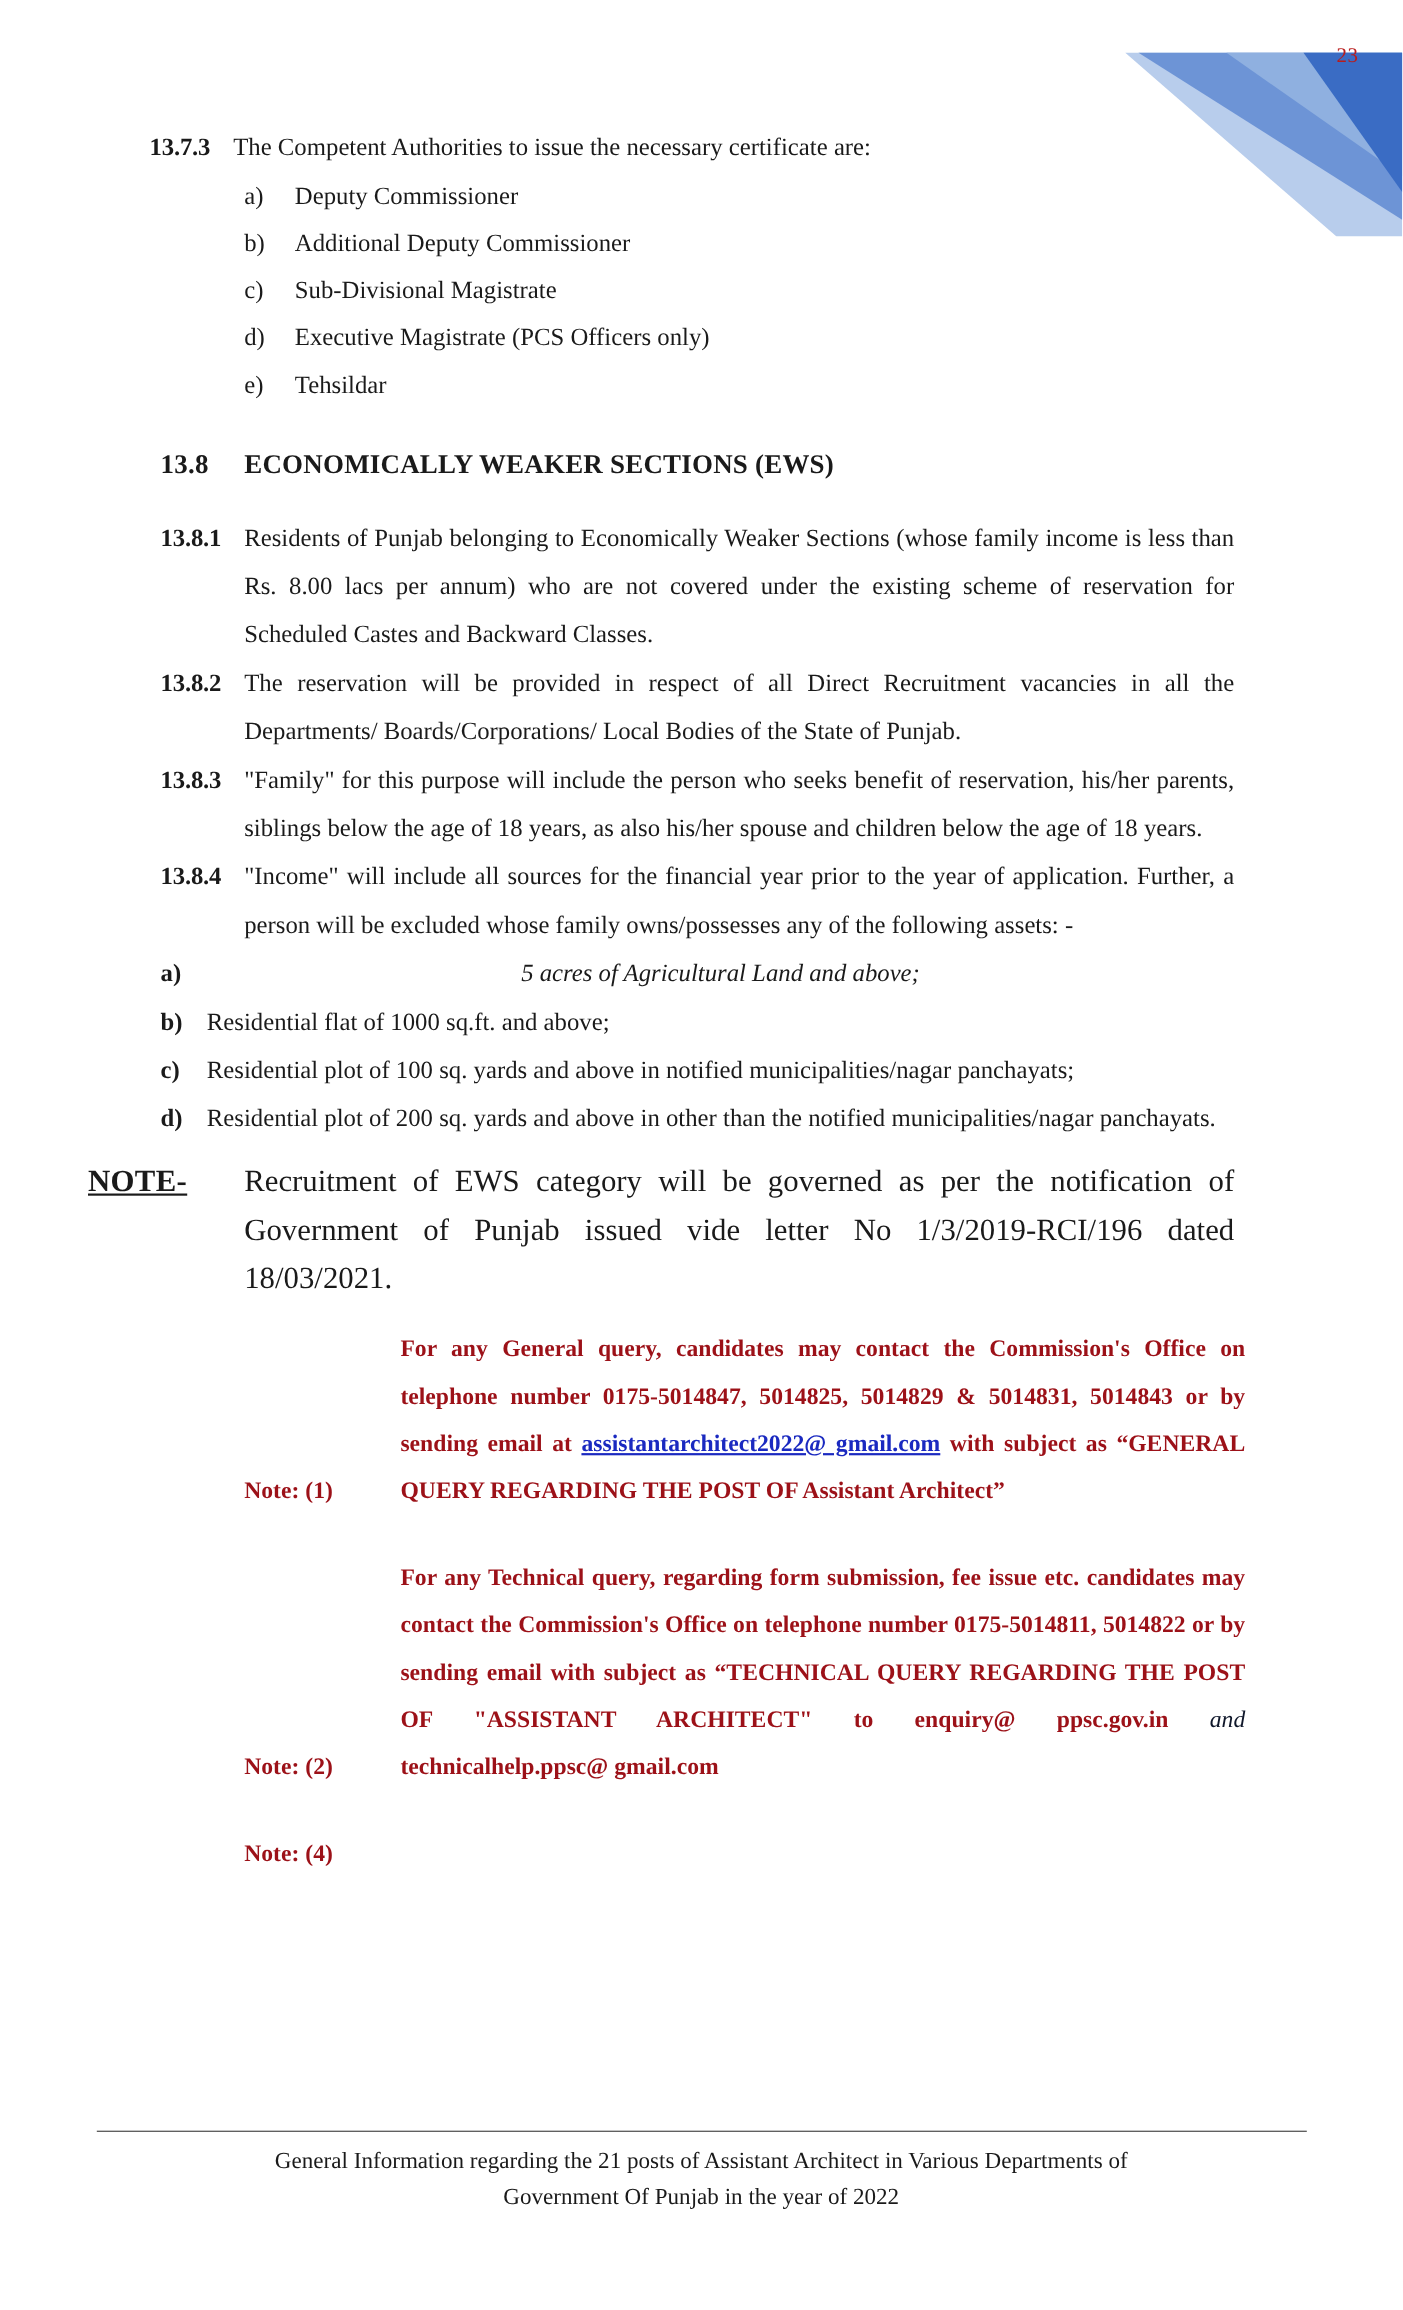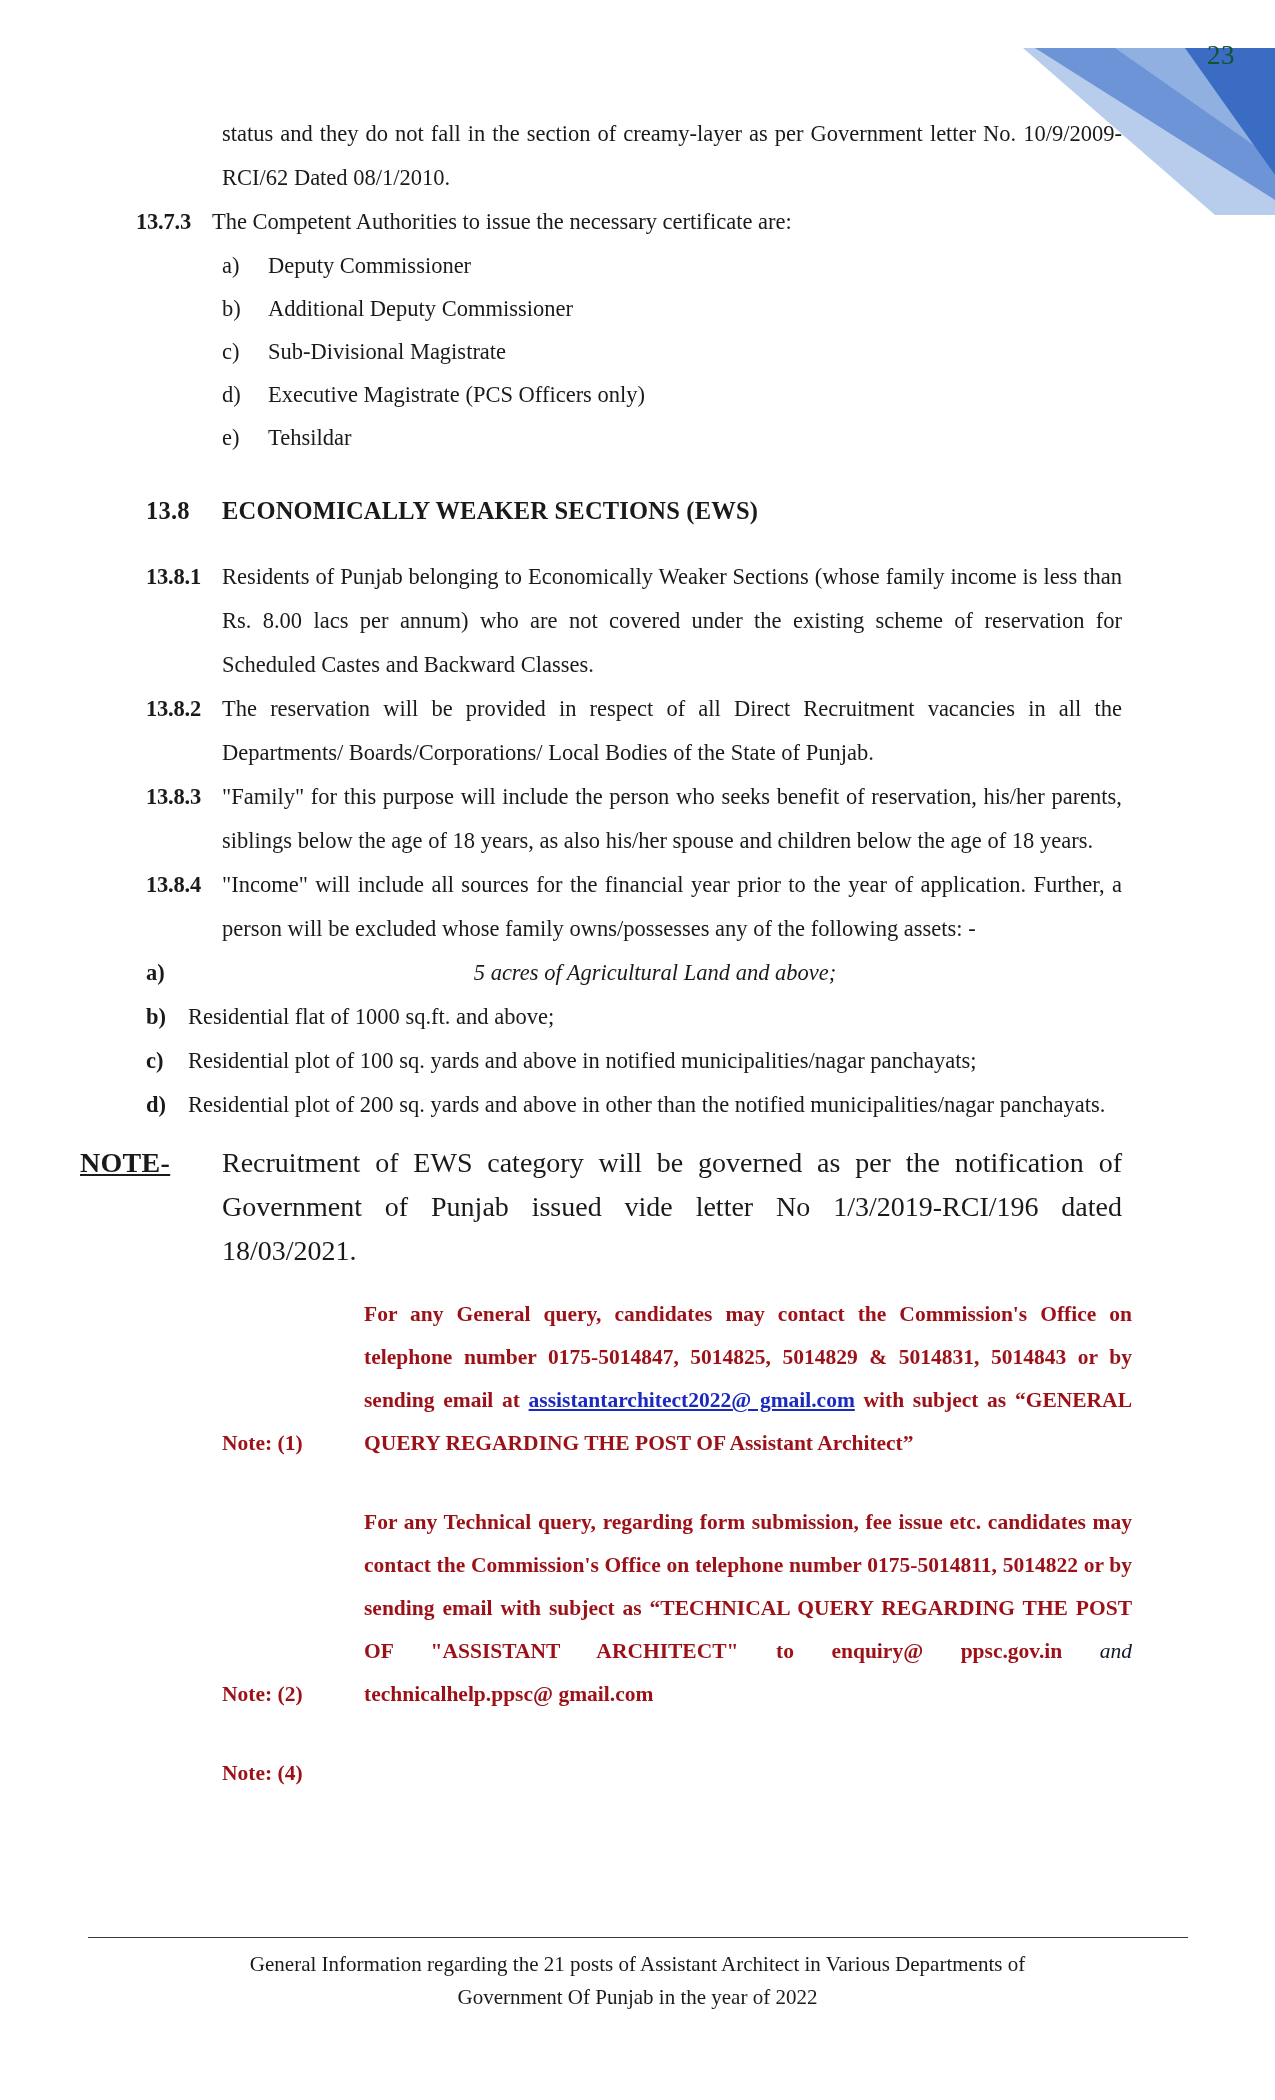--- a/index.html
+++ b/index.html
@@ -25,23 +25,23 @@
     right: 0;
     width: 300px;
     height: 215px;
     pointer-events: none;
   }
   .corner-decoration svg { display: block; }
   .page-number {
     position: absolute;
     top: 40px;
     right: 40px;
-    color: #14532d;
+    color: #b91c1c;
     font-family: "Liberation Serif", serif;
-    font-size: 27px;
+    font-size: 19px;
     letter-spacing: 0.5px;
     z-index: 3;
   }
 
   
   .content {
     position: absolute;
     left: 0;
     top: 0;
     width: 1275px;
@@ -229,21 +229,20 @@
       <polygon points="300,48 300,215 240,215 48,48" fill="#b8cdec"></polygon>
       <polygon points="300,48 300,200 60,48" fill="#6d94d6"></polygon>
       <polygon points="300,48 300,160 140,48" fill="#8fb0e0"></polygon>
       <polygon points="300,48 300,175 210,48" fill="#3a6cc4"></polygon>
     </svg>
   </div>
   <div class="page-number">23</div>
 
   <div class="content">
 
-    <div class="cont">status and they do not fall in the section of creamy-layer as per Government letter No. 10/9/2009-RCI/62 Dated 08/1/2010.</div>
 
     <div class="para numbered" style="margin-left:136px;">
       <span class="num">13.7.3</span>
       <span class="body" style="text-align:left;">The Competent Authorities to issue the necessary certificate are:</span>
     </div>
 
     <ul class="alpha-list">
       <li>
         <span class="marker">a)</span>
         <span class="txt">Deputy Commissioner</span>

